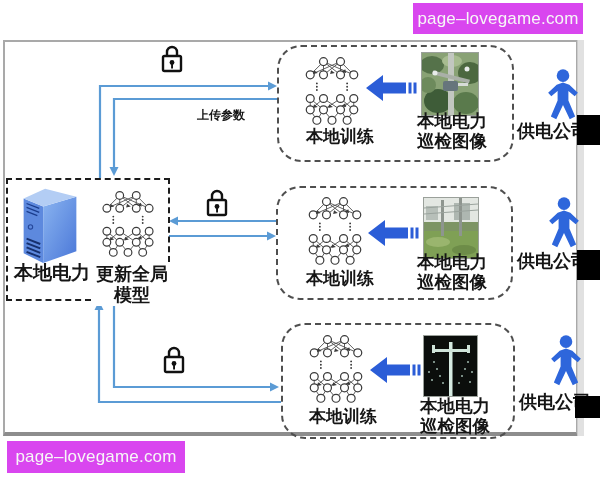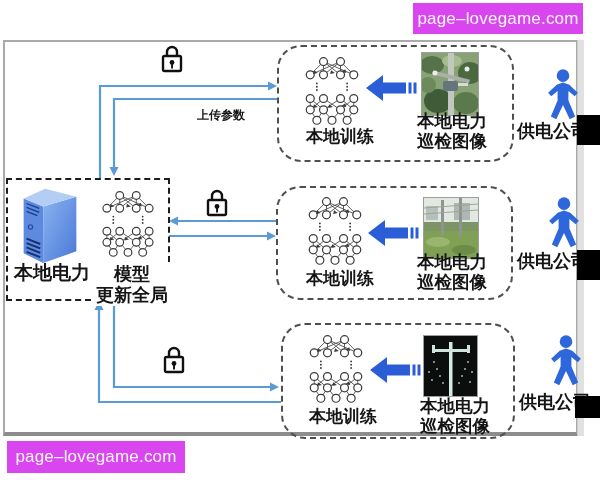--- a/index.html
+++ b/index.html
@@ -175,22 +175,22 @@
         <line x1="9" y1="61.5" x2="23" y2="67"></line>
       <line x1="9" y1="66" x2="23" y2="71.5"></line>
         <line x1="9" y1="70.5" x2="23" y2="76"></line>
     </g>
   </svg>
   <svg class="abs nn srv" viewBox="0 0 60 74">
     <use href="#sym-nn"></use>
     </svg>
   <div class="lbl b srv-lbl">本地电力</div>
   <div class="lbl b model-lbl">
+    <div>更新全局</div>
     <div>模型</div>
-    <div>更新全局</div>
   </div>
 
   <div class="lbl b upload-lbl">上传参数</div>
   <svg class="abs lock l1" viewBox="0 0 24 30">
       <use href="#sym-lock"></use>
     </svg>
   <svg class="abs lock l2" viewBox="0 0 24 30">
       <use href="#sym-lock"></use>
     </svg>
   <svg class="abs lock l3" viewBox="0 0 24 30">

